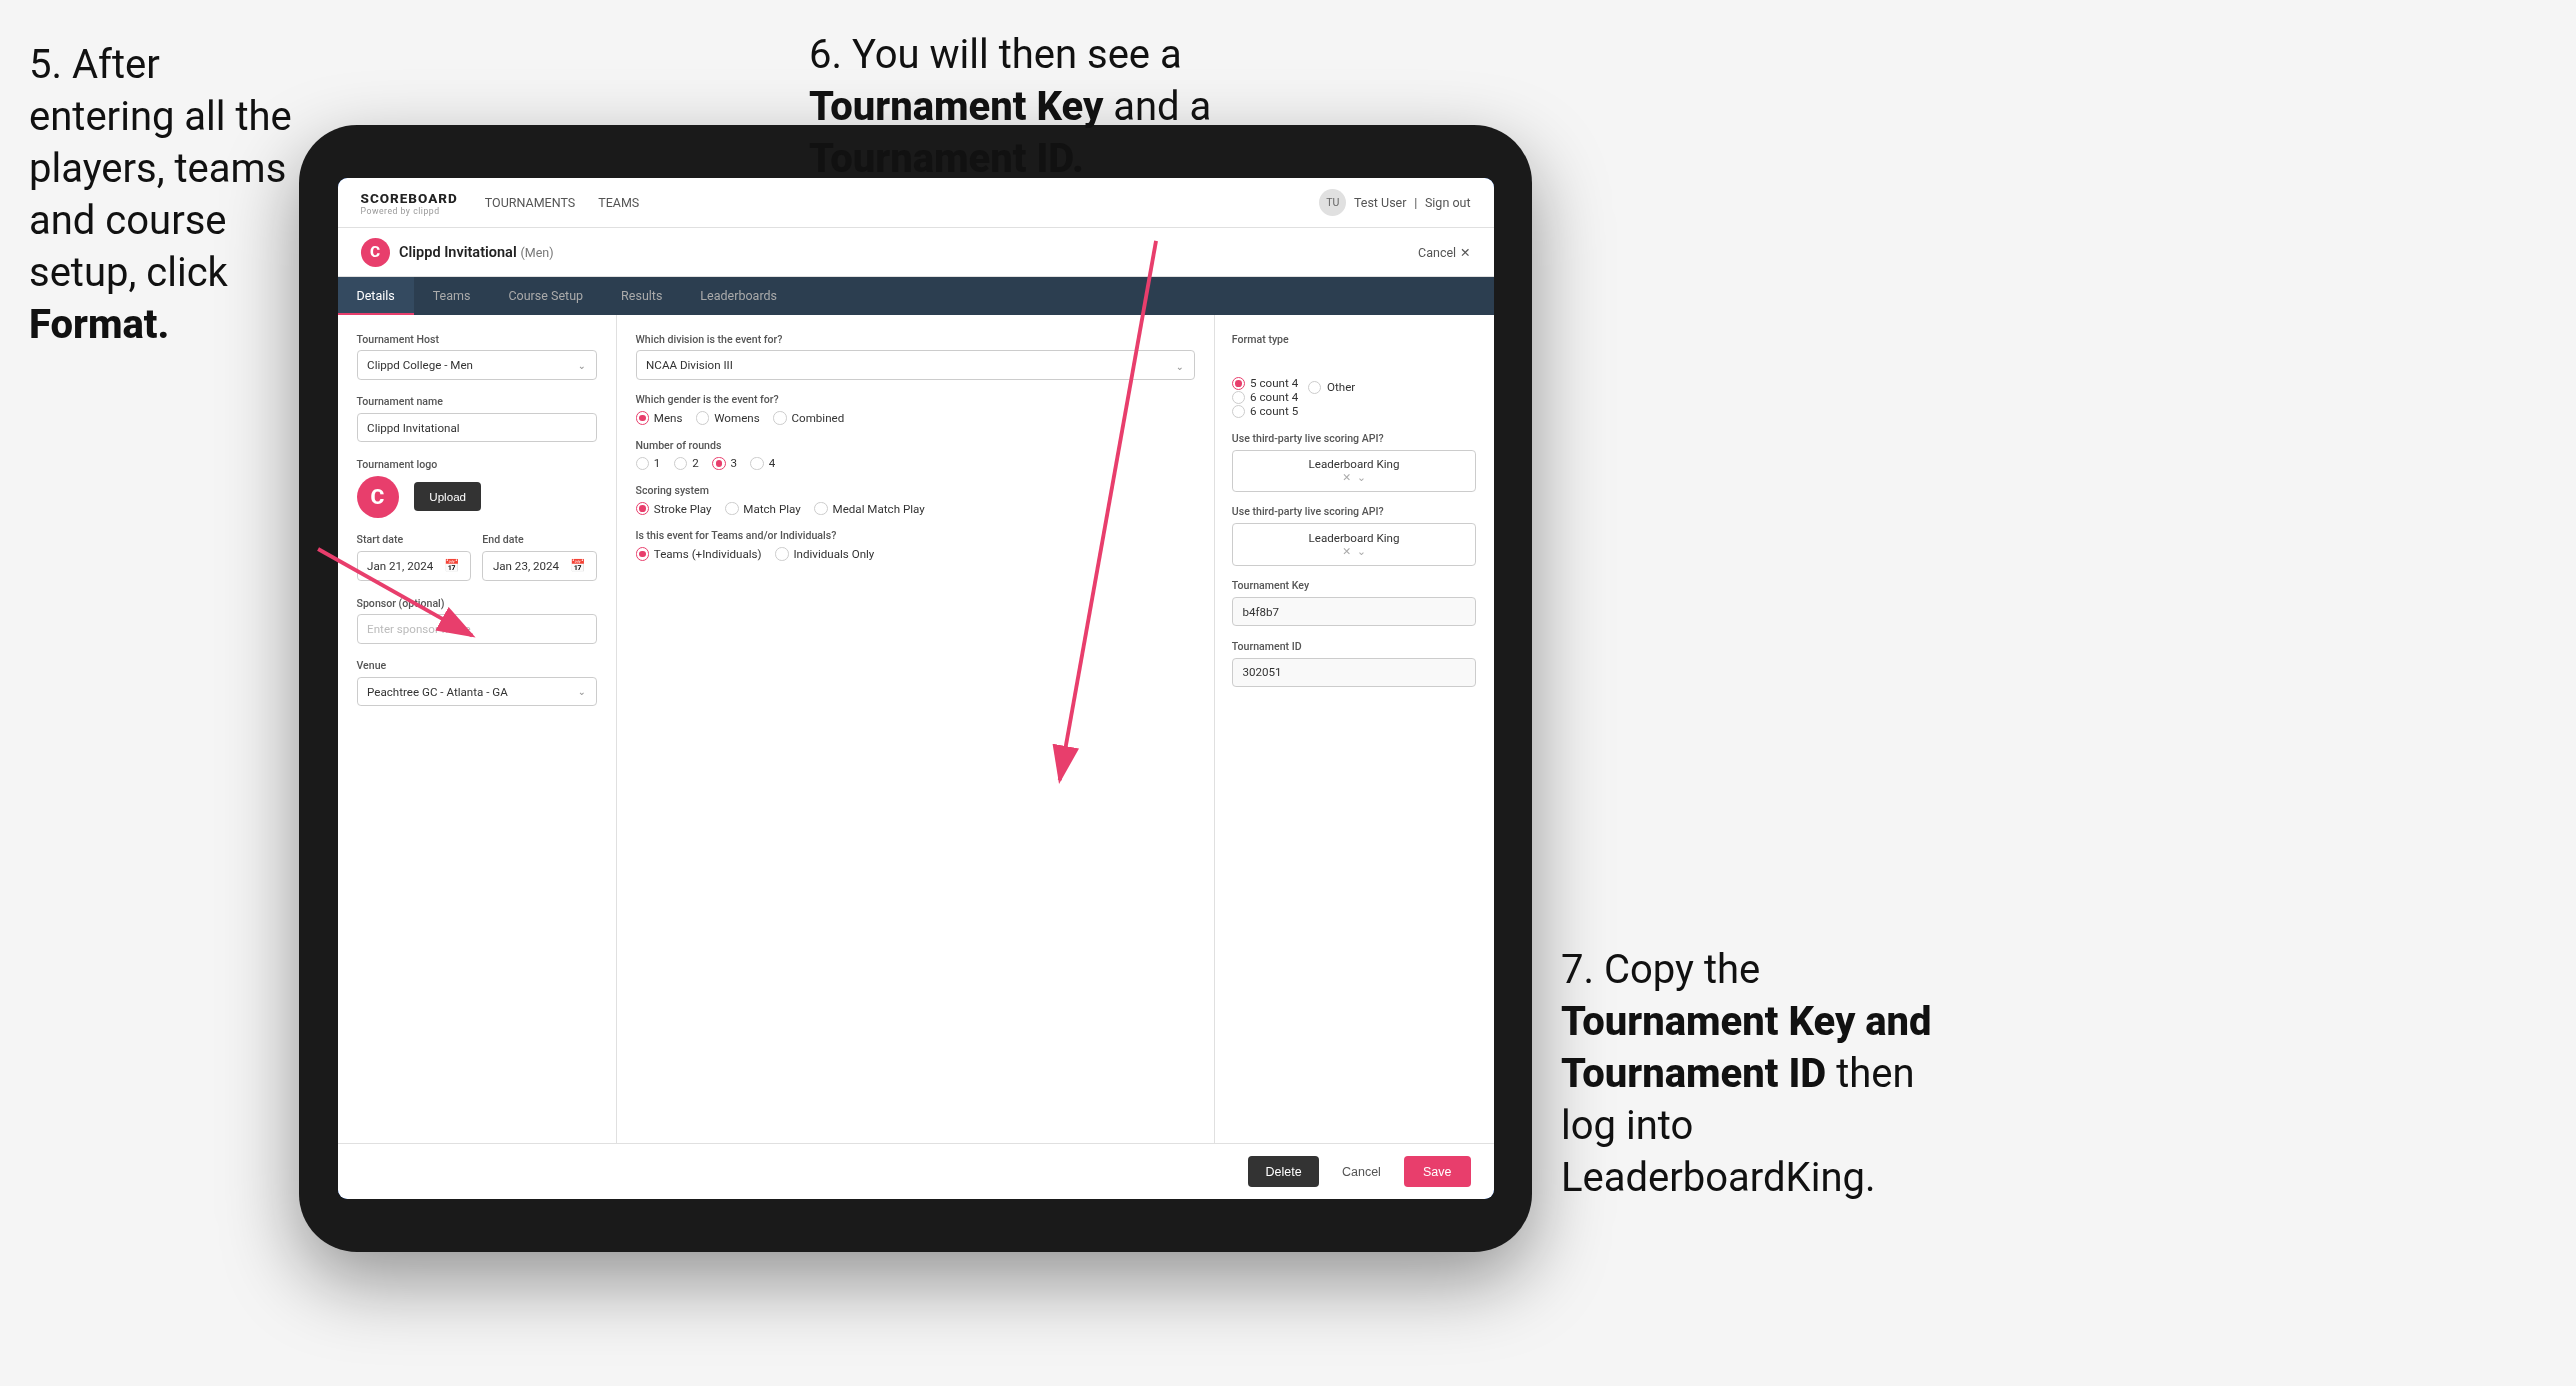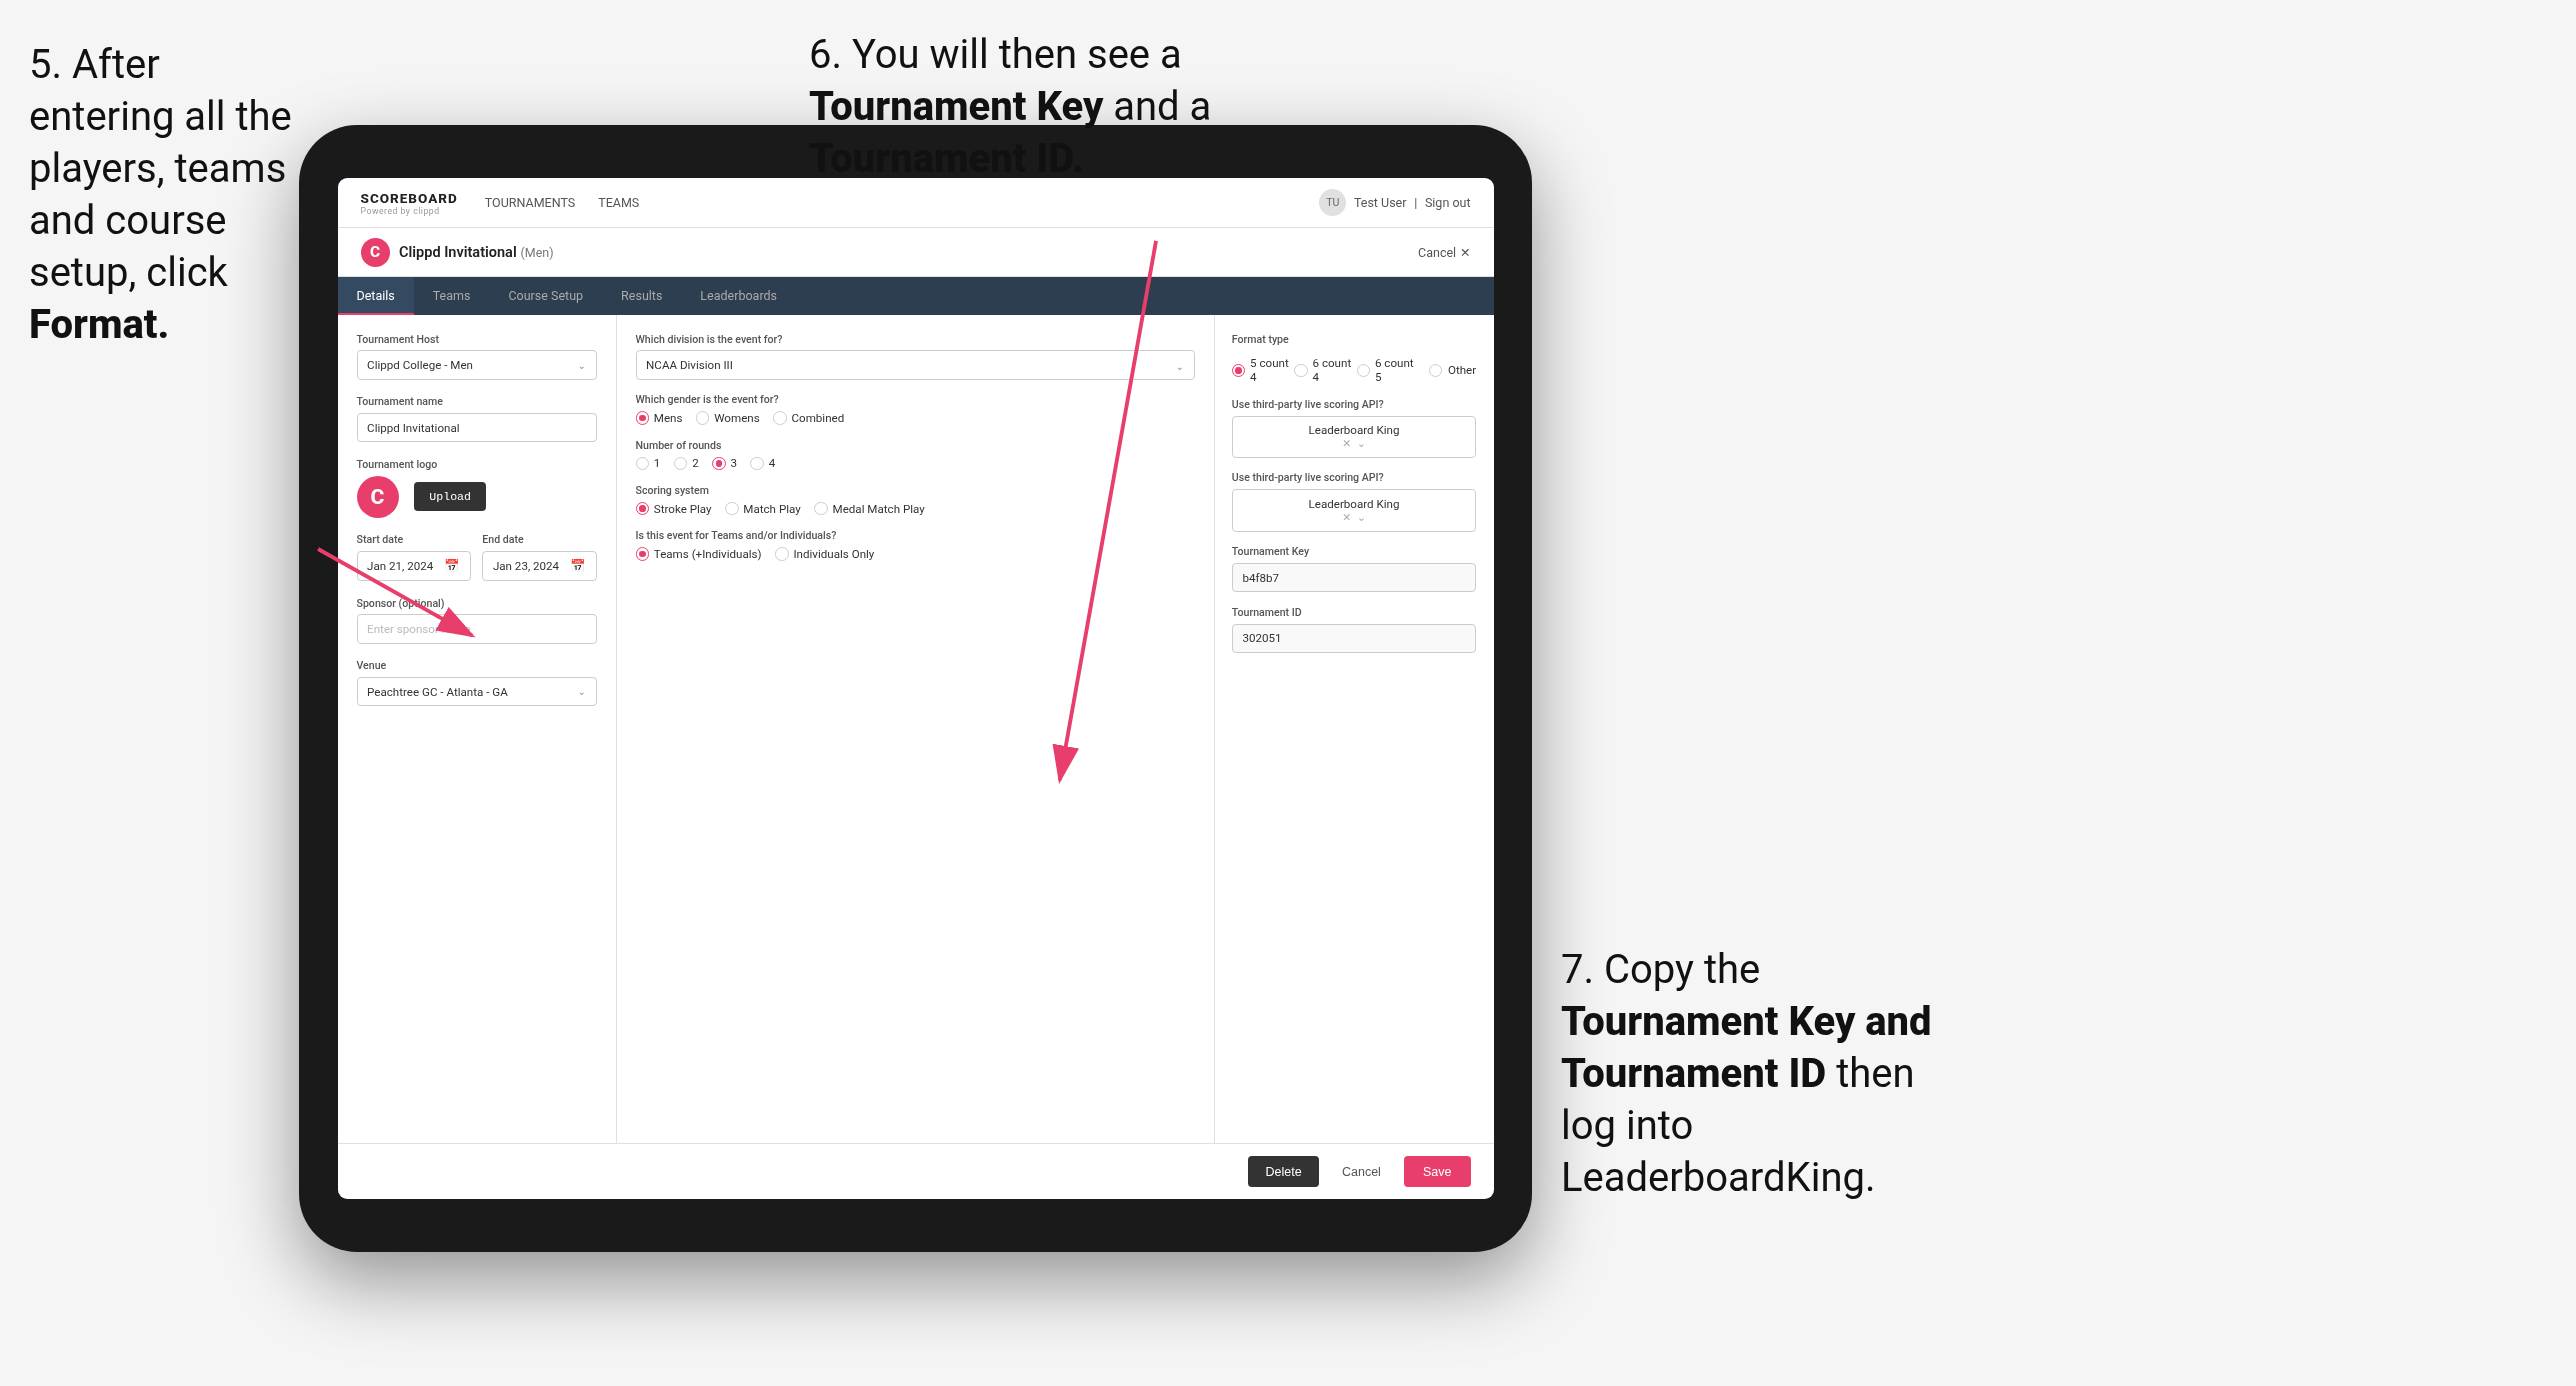--- a/index.html
+++ b/index.html
@@ -257,21 +257,20 @@
       font-weight: 800;
     }
     .upload-btn {
       background: #333;
       color: #fff;
       border: none;
       padding: 7.7px 15.4px;
       font-size: 11.6px;
       border-radius: 3.9px;
       cursor: pointer;
-      font-family: Liberation Mono, monospace;
     }
 
     .date-row {
       display: flex;
       gap: 11.6px;
     }
     .date-field {
       flex: 1;
     }
     .date-input-wrap {
@@ -370,22 +369,23 @@
       gap: 7.7px;
     }
 
     .format-row {
       display: flex;
       align-items: center;
       gap: 9.6px;
     }
     .format-col {
       display: flex;
-      flex-direction: row;
+      flex-direction: column;
       gap: 0;
+      margin-top: 20px;
     }
 
     .other-radio {
       display: flex;
       align-items: center;
       gap: 5.8px;
       font-size: 11.6px;
       color: #333;
     }
 

